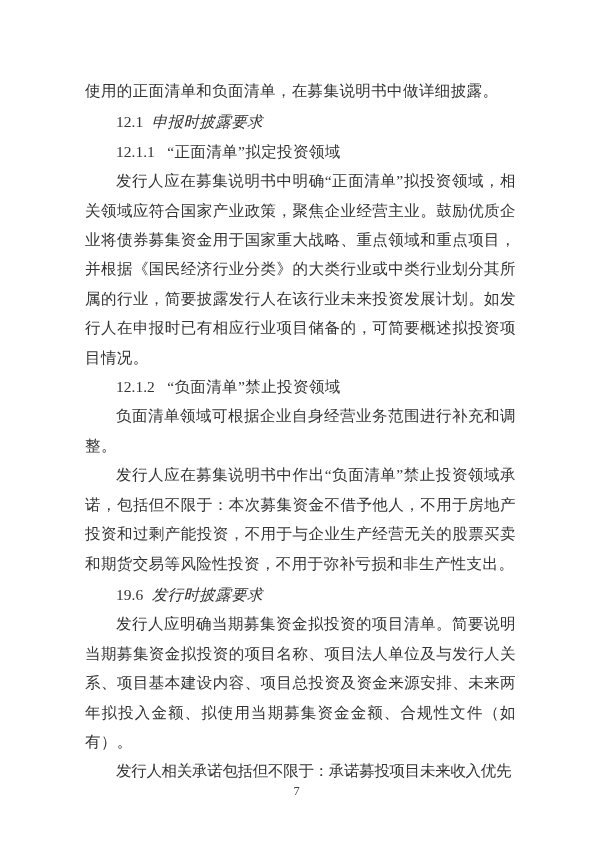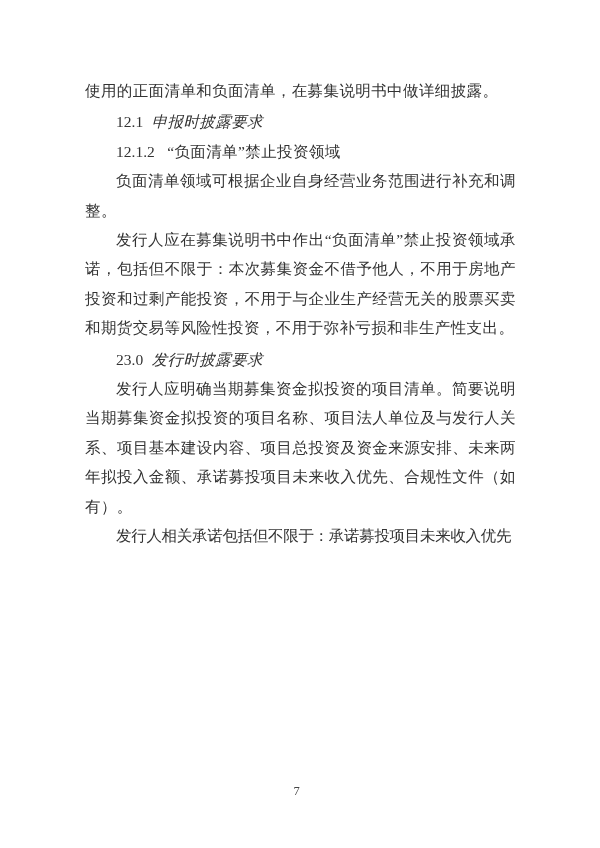--- a/index.html
+++ b/index.html
@@ -76,35 +76,39 @@
 <div class="page">
 
   <div class="content">
 
     <p class="continuation">使用的正面清单和负面清单，在募集说明书中做详细披露。</p>
 
     <p class="h2">
       <span class="num">12.1</span><span class="title">申报时披露要求</span>
     </p>
 
+    <p class="h3">
+      <span class="num">12.1.1</span><span class="title">“正面清单”拟定投资领域</span>
+    </p>
 
+    <p>发行人应在募集说明书中明确“正面清单”拟投资领域，相关领域应符合国家产业政策，聚焦企业经营主业。鼓励优质企业将债券募集资金用于国家重大战略、重点领域和重点项目，并根据《国民经济行业分类》的大类行业或中类行业划分其所属的行业，简要披露发行人在该行业未来投资发展计划。如发行人在申报时已有相应行业项目储备的，可简要概述拟投资项目情况。</p>
 
     <p class="h3">
       <span class="num">12.1.2</span><span class="title">“负面清单”禁止投资领域</span>
     </p>
 
     <p>负面清单领域可根据企业自身经营业务范围进行补充和调整。</p>
 
     <p>发行人应在募集说明书中作出“负面清单”禁止投资领域承诺，包括但不限于：本次募集资金不借予他人，不用于房地产投资和过剩产能投资，不用于与企业生产经营无关的股票买卖和期货交易等风险性投资，不用于弥补亏损和非生产性支出。</p>
 
     <p class="h2">
-      <span class="num">23.0</span><span class="title">发行时披露要求</span>
+      <span class="num">19.6</span><span class="title">发行时披露要求</span>
     </p>
 
-    <p>发行人应明确当期募集资金拟投资的项目清单。简要说明当期募集资金拟投资的项目名称、项目法人单位及与发行人关系、项目基本建设内容、项目总投资及资金来源安排、未来两年拟投入金额、承诺募投项目未来收入优先、合规性文件（如有）。</p>
+    <p>发行人应明确当期募集资金拟投资的项目清单。简要说明当期募集资金拟投资的项目名称、项目法人单位及与发行人关系、项目基本建设内容、项目总投资及资金来源安排、未来两年拟投入金额、拟使用当期募集资金金额、合规性文件（如有）。</p>
 
 
     <p class="tight">发行人相关承诺包括但不限于：承诺募投项目未来收入优先</p>
 
   </div>
 
   <div class="page-number">7</div>
 
 </div>
 

